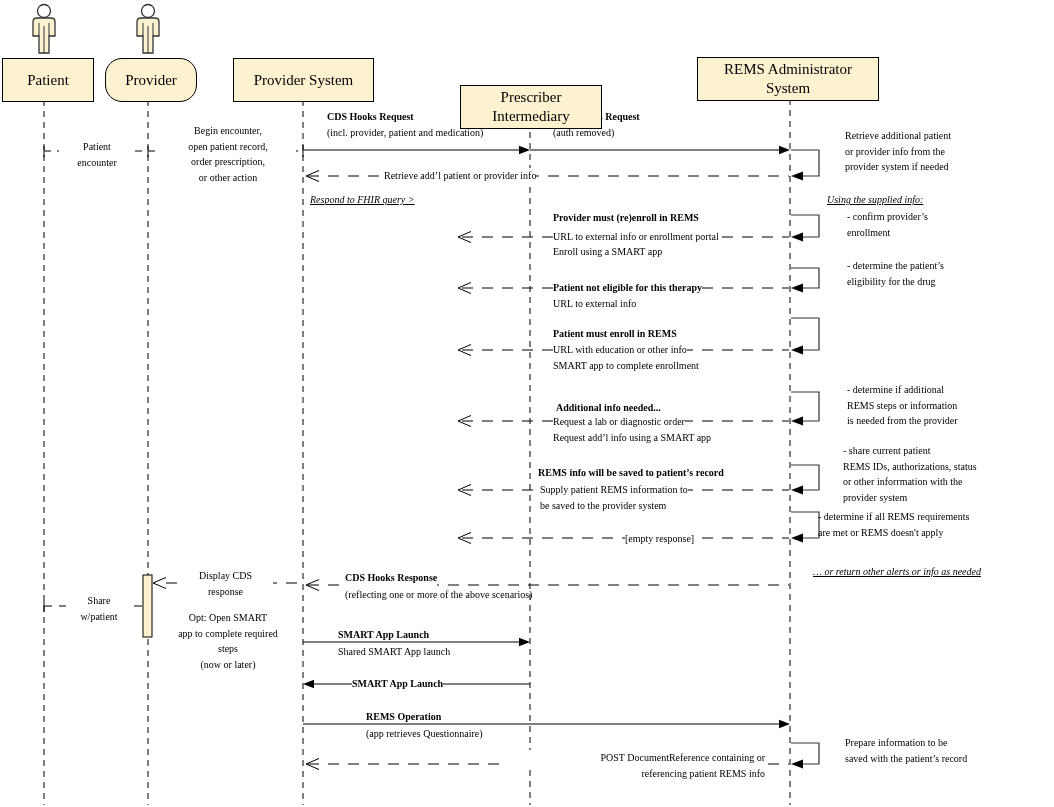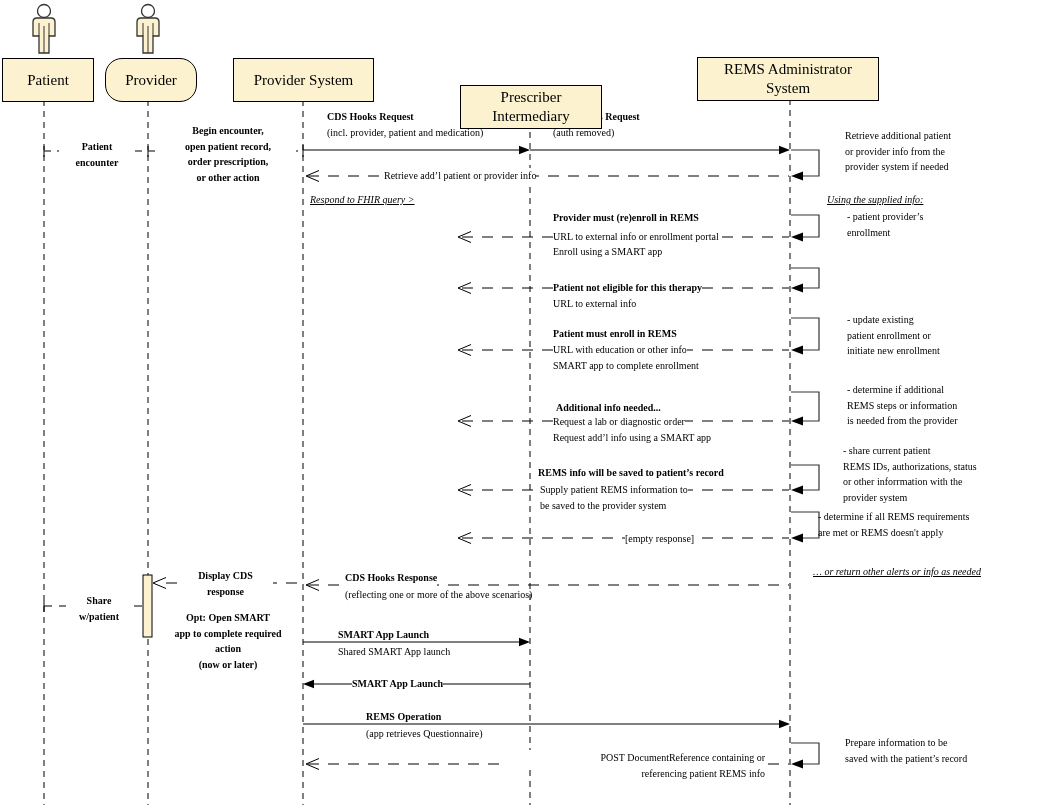--- a/index.html
+++ b/index.html
@@ -2,21 +2,21 @@
 <html style="--box-fill: #FCF2CF;"><head>
 <meta charset="utf-8">
 <style>
   html,body{margin:0;padding:0;background:#fff;}
   #stage{position:relative;width:1054px;height:807px;background:#fff;
          font-family:"Liberation Serif","DejaVu Serif",serif;color:#000;overflow:hidden;}
   #lines{position:absolute;top:0;left:0;}
   .lbl{position:absolute;font-size:10px;line-height:15.5px;white-space:pre-line;}
   .b{font-weight:bold;}
   .i{font-style:italic;text-decoration:underline;}
-  .c{text-align:center;font-weight:bold;}
+  .c{text-align:center;}
   .r{text-align:right;}
   .bg{background:#fff;}
   .abox{position:absolute;background:var(--box-fill,#FCF2CF);border:1px solid #000;
         display:flex;align-items:center;justify-content:center;text-align:center;
         font-size:15px;line-height:19px;white-space:pre-line;}
 </style>
 </head>
 <body>
 
 <div id="stage">
@@ -171,42 +171,41 @@
 
   <div class="lbl c bg" style="left:178px;top:568px;width:95px;">Display CDS
 response</div>
   <div class="lbl b bg" style="left:345px;top:570px;">CDS Hooks Response</div>
   <div class="lbl" style="left:345px;top:587px;">(reflecting one or more of the above scenarios)</div>
 
   <div class="lbl c bg" style="left:66px;top:593px;width:66px;">Share
 w/patient</div>
   <div class="lbl c" style="left:158px;top:610px;width:140px;">Opt: Open SMART
 app to complete required
-action
+steps
 (now or later)</div>
 
   <div class="lbl b" style="left:338px;top:627px;">SMART App Launch</div>
   <div class="lbl" style="left:338px;top:644px;">Shared SMART App launch</div>
   <div class="lbl b bg" style="left:352px;top:676px;">SMART App Launch</div>
 
   <div class="lbl b" style="left:366px;top:709px;">REMS Operation</div>
   <div class="lbl" style="left:366px;top:726px;">(app retrieves Questionnaire)</div>
 
   <div class="lbl r bg" style="left:500px;top:750px;width:265px;">POST DocumentReference containing or</div>
   <div class="lbl r" style="left:500px;top:766px;width:265px;">referencing patient REMS info</div>
 
   <div class="lbl" style="left:845px;top:128px;">Retrieve additional patient
 or provider info from the
 provider system if needed</div>
   <div class="lbl i" style="left:827px;top:192px;">Using the supplied info:</div>
-  <div class="lbl" style="left:847px;top:209px;">- patient provider’s
+  <div class="lbl" style="left:847px;top:209px;">- confirm provider’s
 enrollment</div>
-  <div class="lbl" style="left:847px;top:312px;">- update existing
-patient enrollment or
-initiate new enrollment</div>
+  <div class="lbl" style="left:847px;top:258px;">- determine the patient’s
+eligibility for the drug</div>
   <div class="lbl" style="left:847px;top:382px;">- determine if additional
 REMS steps or information
 is needed from the provider</div>
   <div class="lbl" style="left:843px;top:443px;">- share current patient
 REMS IDs, authorizations, status
 or other inforrmation with the
 provider system</div>
   <div class="lbl" style="left:818px;top:509px;">- determine if all REMS requirements
 are met or REMS doesn't apply</div>
   <div class="lbl i" style="left:813px;top:564px;">… or return other alerts or info as needed</div>

